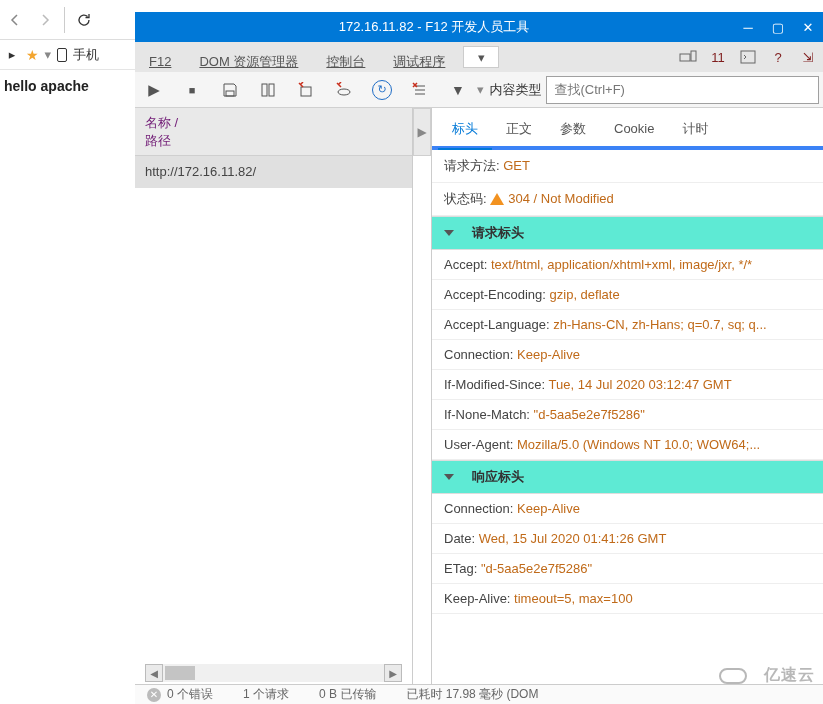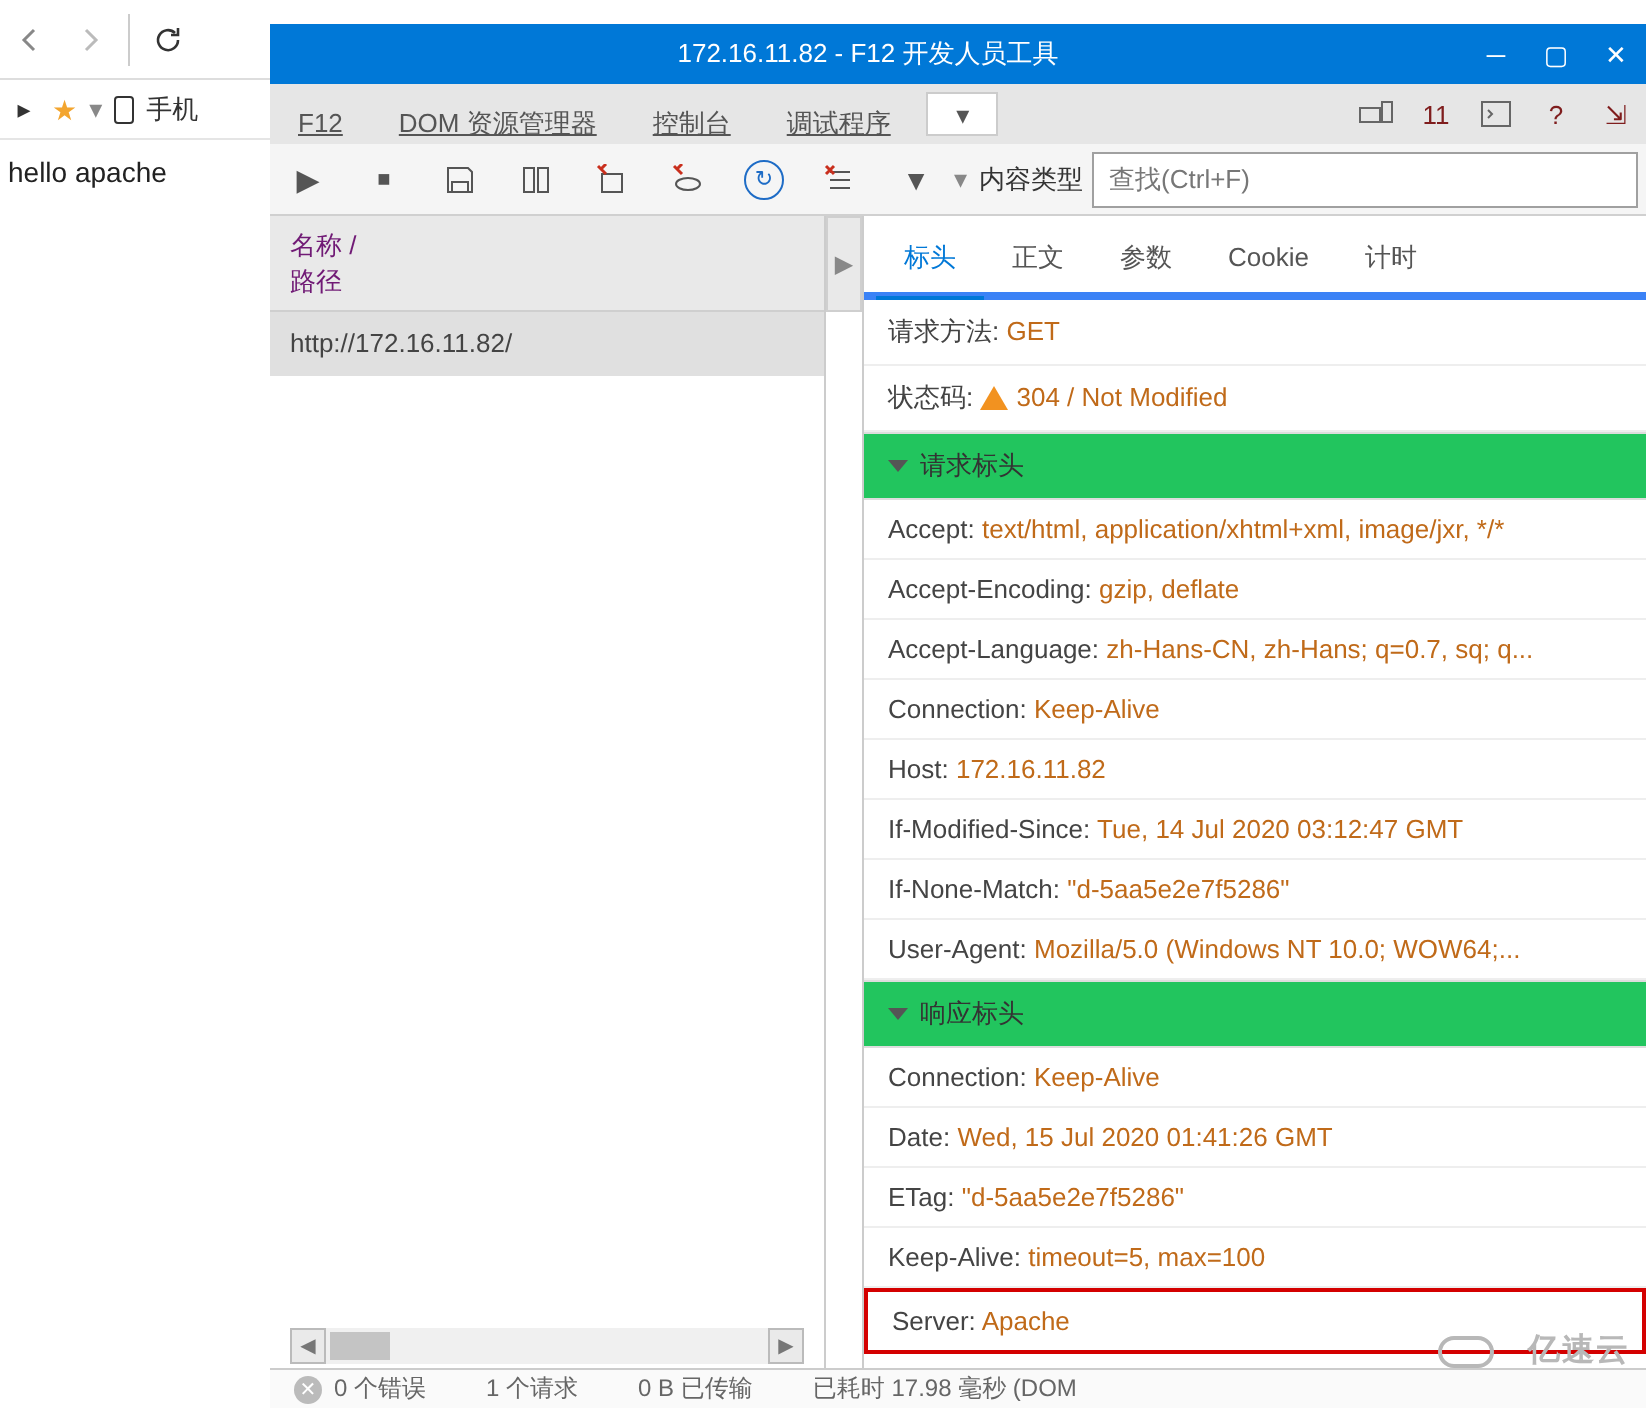--- a/index.html
+++ b/index.html
@@ -18,21 +18,21 @@
 .bluebar { height:30px; background:#0078d7; display:flex; align-items:center; color:#fff; font-size:13px; position:absolute; left:135px; top:12px; right:0; }
 .bluebar .title { flex:1; text-align:center; }
 .bluebar .winbtn { width:30px; height:30px; display:flex; align-items:center; justify-content:center; color:#fff; }
 
 .devtabs { height:30px; background:#e6e6e6; display:flex; align-items:center; position:absolute; left:135px; top:42px; right:0; color:#555; font-size:13px; }
 .devtabs .tab { padding:0 14px; height:20px; line-height:30px;text-decoration:underline; }
 .devtabs .spacer { flex:1; }
 .devtabs .rt { width:30px; height:22px; display:flex; align-items:center; justify-content:center; color:#7f1d1d; }
 .devtabs .dd { width:36px; background:#fff; border:1px solid #ccc; height:22px; margin:0 4px; display:flex; align-items:center; justify-content:center; }
 
-.content-left { position:absolute; left:0; top:70px; width:135px; padding:8px 4px; }
+.content-left { position:absolute; left:0; top:70px; width:135px; padding:8px 4px;font-weight:bold; }
 .hello { font-size:14px; color:#222; }
 
 .toolbar { position:absolute; left:135px; top:72px; right:0; height:36px; border-bottom:1px solid #d0d0d0; display:flex; align-items:center; background:#f5f5f5; }
 .toolbar .tbtn { width:38px; height:36px; display:flex; align-items:center; justify-content:center; color:#555; }
 .play { color:#548c3f; font-size:15px; }
 .stop { color:#c92f1d; font-size:11px; }
 .circled { border:1.5px solid #1e6cc6; border-radius:50%; width:20px; height:20px; display:flex; align-items:center; justify-content:center; color:#1e6cc6; font-size:11px; }
 .funnel { color:#333; font-size:14px; }
 .ctype { margin-left:6px; }
 .searchbox { flex:1; margin:0 4px; height:28px; border:1px solid #a0a0a0; background:#fff; display:flex; align-items:center; padding:0 8px; color:#777; min-width:150px; }
@@ -48,21 +48,21 @@
 .grip { position:absolute; left:413px; top:108px; width:18px; height:48px; background:#e9e9e9; border:1px solid #cfcfcf; display:flex; align-items:center; justify-content:center; color:#888; font-size:12px; }
 
 .detail { position:absolute; left:431px; top:108px; right:0; bottom:20px; background:#fff; border-left:1px solid #ccc; }
 .detail .tabs { height:42px; border-bottom:4px solid #3b82f6; display:flex; align-items:flex-start; padding:0 6px; }
 .detail .dtab { padding:0 14px; height:42px; line-height:42px; color:#555; }
 .detail .dtab.active { color:#0078d7; border-bottom:2px solid #0078d7; }
 .detail .body { position:absolute; top:42px; left:0; right:0; bottom:0; overflow:hidden; }
 .kv { padding:7px 12px; border-bottom:1px solid #eee; white-space:nowrap; overflow:hidden; text-overflow:ellipsis; }
 .kv .k { color:#444; }
 .kv .v { color:#c06a19; }
-.section { padding:7px 12px; background:#22c55e; border-top:1px solid #ddd; border-bottom:1px solid #ddd; font-weight:normal; color:#333; display:flex; align-items:center; gap:6px; }
+.section { padding:7px 12px; background:#5eead4; border-top:1px solid #ddd; border-bottom:1px solid #ddd; font-weight:bold; color:#333; display:flex; align-items:center; gap:18px; }
 .tri { display:inline-block; width:0; height:0; border-left:5px solid transparent; border-right:5px solid transparent; border-top:6px solid #555; }
 .warn { display:inline-block; width:0; height:0; border-left:7px solid transparent; border-right:7px solid transparent; border-bottom:12px solid #f29220; margin-right:4px; vertical-align:-2px; }
 .redbox { border:2px solid #d40000; }
 
 .status { position:absolute; left:135px; bottom:0; right:0; height:20px; border-top:1px solid #ccc; display:flex; align-items:center; gap:30px; padding:0 12px; font-size:12px; color:#666; background:#fafafa; }
 .status .err { display:flex; align-items:center; gap:6px; }
 .xcirc { width:14px; height:14px; border-radius:50%; background:#bbb; color:#fff; font-size:10px; display:flex; align-items:center; justify-content:center; }
 
 .watermark { position:absolute; right:8px; bottom:18px; font-size:16px; color:#b8b8b8; font-weight:bold; letter-spacing:1px; display:flex; align-items:center; gap:17px; }
 .wm-ico { width:28px; height:16px; border:2px solid #b8b8b8; border-radius:10px; position:relative; }
@@ -208,33 +208,31 @@
     <div class="kv"><span class="k">请求方法:</span> <span class="v">GET</span></div>
     <div class="kv"><span class="k">状态码:</span> <span class="warn"></span><span class="v">304 / Not Modified</span></div>
     <div class="section">
         <span class="tri"></span>
         <span>请求标头</span>
       </div>
     <div class="kv"><span class="k">Accept:</span> <span class="v">text/html, application/xhtml+xml, image/jxr, */*</span></div>
     <div class="kv"><span class="k">Accept-Encoding:</span> <span class="v">gzip, deflate</span></div>
     <div class="kv"><span class="k">Accept-Language:</span> <span class="v">zh-Hans-CN, zh-Hans; q=0.7, sq; q...</span></div>
     <div class="kv"><span class="k">Connection:</span> <span class="v">Keep-Alive</span></div>
-    <div class="kv"><span class="k">Host:</span> <span class="v">172.16.11.82</span></div>
     <div class="kv"><span class="k">If-Modified-Since:</span> <span class="v">Tue, 14 Jul 2020 03:12:47 GMT</span></div>
     <div class="kv"><span class="k">If-None-Match:</span> <span class="v">"d-5aa5e2e7f5286"</span></div>
     <div class="kv"><span class="k">User-Agent:</span> <span class="v">Mozilla/5.0 (Windows NT 10.0; WOW64;...</span></div>
     <div class="section">
         <span class="tri"></span>
         <span>响应标头</span>
       </div>
     <div class="kv"><span class="k">Connection:</span> <span class="v">Keep-Alive</span></div>
     <div class="kv"><span class="k">Date:</span> <span class="v">Wed, 15 Jul 2020 01:41:26 GMT</span></div>
     <div class="kv"><span class="k">ETag:</span> <span class="v">"d-5aa5e2e7f5286"</span></div>
     <div class="kv"><span class="k">Keep-Alive:</span> <span class="v">timeout=5, max=100</span></div>
-    <div class="kv redbox"><span class="k">Server:</span> <span class="v">Apache</span></div>
   </div>
 </div>
 
 <div class="status">
   <span class="err">
       <span class="xcirc">✕</span>
       <span>0 个错误</span>
     </span>
   <span>1 个请求</span>
   <span>0 B 已传输</span>

